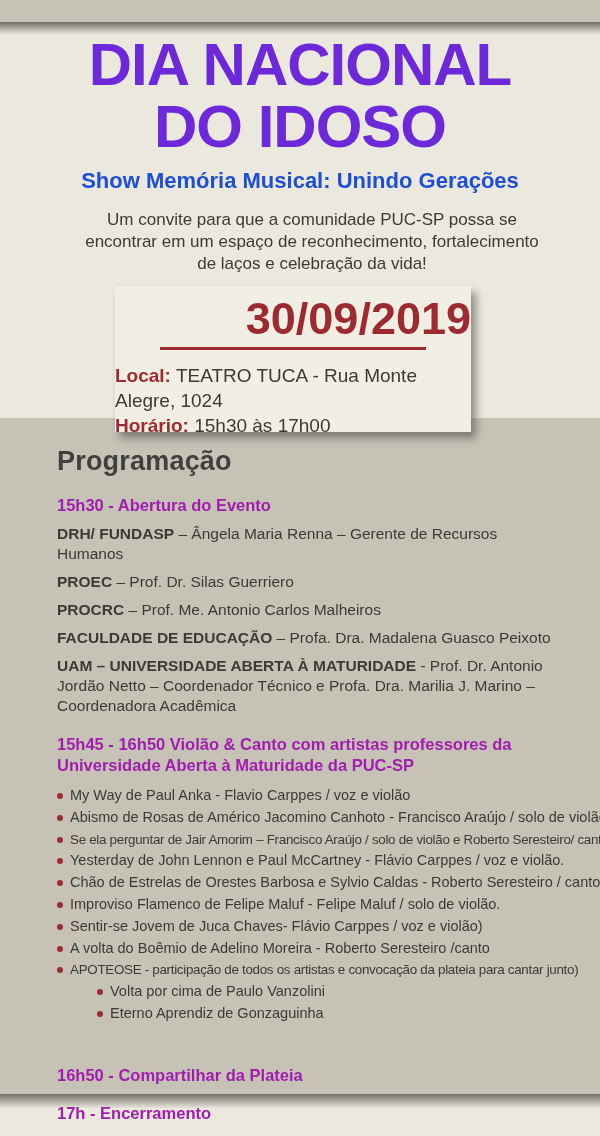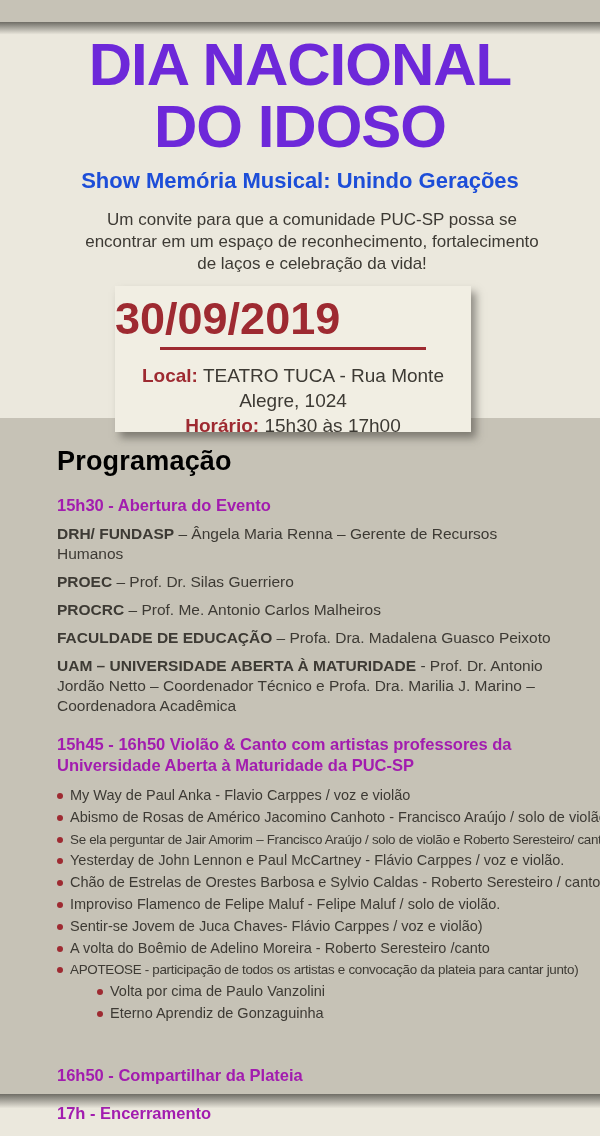--- a/index.html
+++ b/index.html
@@ -15,28 +15,28 @@
   
   .title{position:absolute;top:34px;left:0;width:600px;text-align:center;
     color:#6d28d9;font-weight:bold;font-size:60px;line-height:62px;letter-spacing:-1px;}
   .subtitle{position:absolute;top:168px;left:0;width:600px;text-align:center;
     color:#1d4ed8;font-weight:bold;font-size:22px;}
   .intro{position:absolute;top:209px;left:0;width:600px;text-align:center;
     font-size:17px;line-height:22px;white-space:pre-line;color:#3d3a34;padding-left:12px;}
   
   .card{position:absolute;left:115px;top:286px;width:356px;height:146px;
     background:#f1eee3;box-shadow:5px 6px 8px rgba(55,53,47,0.5);z-index:3;}
-  .card-date{margin-top:8px;text-align:left;color:#9e2a31;font-weight:bold;font-size:45px;line-height:50px;}
+  .card-date{margin-top:8px;text-align:right;color:#9e2a31;font-weight:bold;font-size:45px;line-height:50px;}
   .card-underline{width:266px;height:3px;background:#9e2a31;margin:3px auto 13px;}
-  .card-line{text-align:center;font-size:19px;line-height:25px;color:#3d3a34;}
+  .card-line{text-align:left;font-size:19px;line-height:25px;color:#3d3a34;}
   .card-line .label{color:#9e2a31;font-weight:bold;}
   
   .gray{position:absolute;top:418px;left:0;width:600px;height:676px;background:#c6c2b6;
     box-sizing:border-box;padding:28px 18px 0 57px;}
-  .program-heading{margin:0;color:#000000;font-size:27px;font-weight:bold;letter-spacing:0.2px;}
+  .program-heading{margin:0;color:#404040;font-size:27px;font-weight:bold;letter-spacing:0.2px;}
   .sec-heading{margin:18px 0 0;color:#a21caf;font-size:16.5px;font-weight:bold;line-height:21px;white-space:pre-line;}
   .op-item{margin:8px 0 0;font-size:15.5px;line-height:20px;max-width:505px;}
   .op-item strong{font-weight:bold;}
   ul.bullets{list-style:none;margin:9px 0 16px;padding:0;}
   ul.bullets li{position:relative;padding-left:13px;font-size:14.5px;line-height:21.8px;white-space:nowrap;}
   ul.bullets li::before{content:"";position:absolute;left:0;top:8px;width:6px;height:6px;border-radius:50%;background:#9e2a31;}
   ul.bullets li.condensed{font-size:13.4px;letter-spacing:-0.3px;}
   ul.bullets li.sub{margin-left:40px;font-size:14.5px;letter-spacing:0;}
   .closing-heading{margin:41px 0 0;color:#a21caf;font-size:16.5px;font-weight:bold;}
   .closing-heading + .closing-heading{margin-top:19px;}

